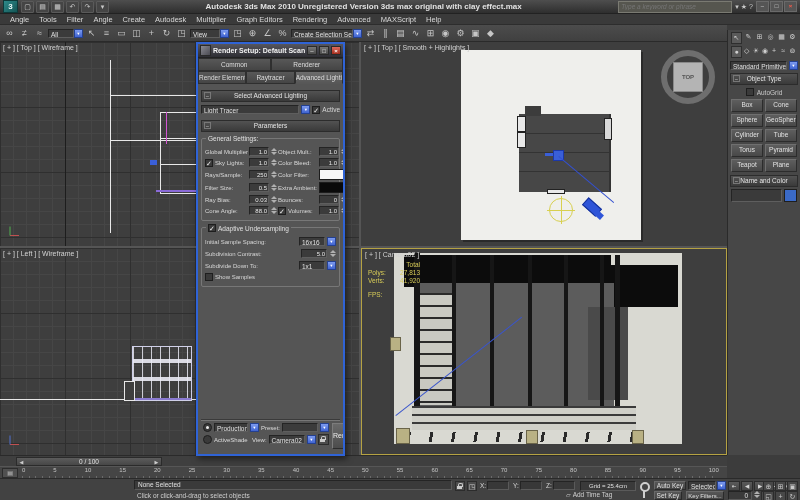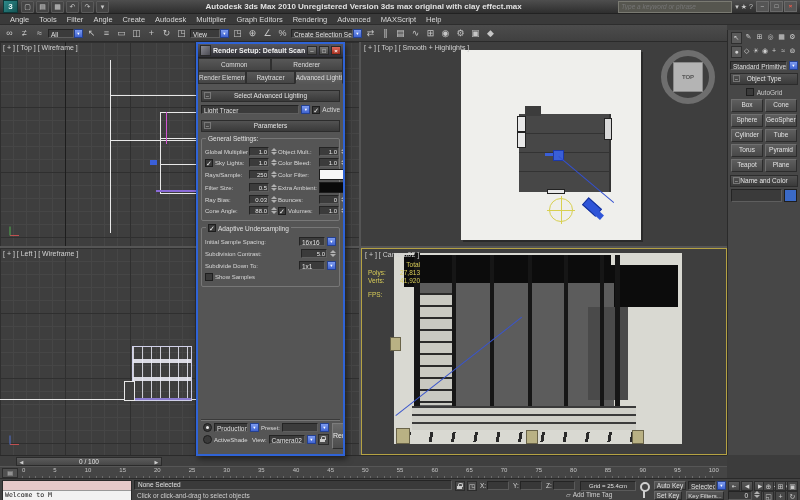--- a/index.html
+++ b/index.html
@@ -597,24 +597,20 @@
       <span>75</span>
     <span>80</span>
       <span>85</span>
     <span>90</span>
       <span>95</span>
     <span>100</span>
   </div>
 </div>
 
 <div class="abs statusbar">
-  <div class="listener">
-    <div class="pink"></div>
-    <div class="white">Welcome to M</div>
-  </div>
   <div class="sfield" style="left:134px;top:1px;width:318px;">None Selected</div>
   <div class="prompt" style="left:137px;top:13px;">Click or click-and-drag to select objects</div>
 
   <span class="sico" style="left:455px;top:2px;"><span class="lockbtn" style="position:static;display:inline-block;border:0;background:transparent;width:9px;height:9px;position:relative;"></span></span>
   <span class="sico" style="left:467px;top:2px;">◳</span>
 
   <div class="coord" style="left:480px;top:2px;">
     <span>X:</span>
       <span class="cf"></span>
   </div>

